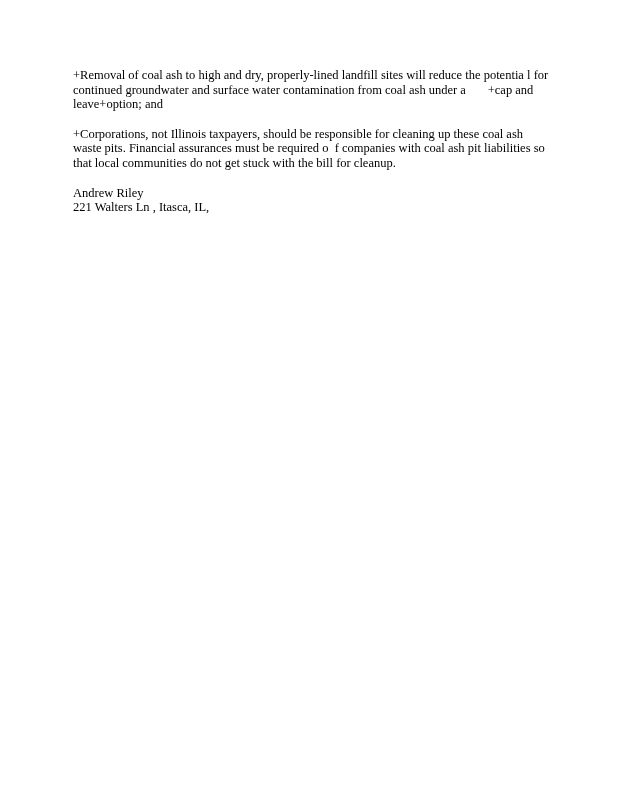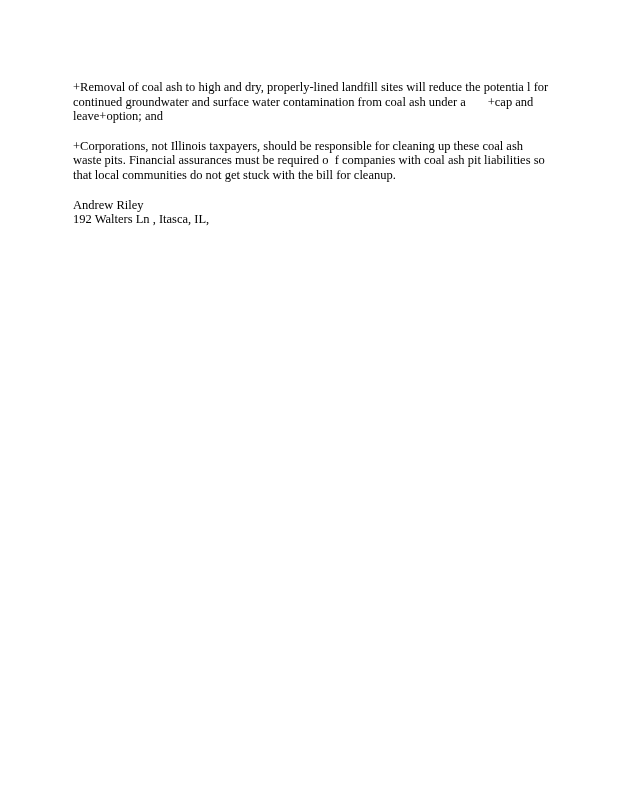--- a/index.html
+++ b/index.html
@@ -18,21 +18,21 @@
     position: absolute;
     left: 73px;
     top: 68px;
     width: 490px;
     font-family: "Liberation Serif", "DejaVu Serif", serif;
     font-size: 12.5px;
     line-height: 14.6px;
     color: #000000;
   }
   .letter-body p {
-    margin: 12px 0 15px 0;
+    margin: 0 0 15px 0;
     white-space: pre-wrap; 
   }
   .letter-body p.closing {
     margin-top: 11px;
     margin-bottom: 15px;
   }
   .letter-body p.signature {
     margin-bottom: 0;
   }
 </style>
@@ -41,15 +41,15 @@
 
 <div class="page">
   <div class="letter-body">
     <p>+Removal of coal ash to high and dry, properly-lined landfill sites will reduce the potentia l for
 continued groundwater and surface water contamination from coal ash under a       +cap and
 leave+option; and</p>
     <p>+Corporations, not Illinois taxpayers, should be responsible for cleaning up these coal ash
 waste pits. Financial assurances must be required o  f companies with coal ash pit liabilities so
 that local communities do not get stuck with the bill for cleanup.</p>
     <p class="signature">Andrew Riley
-192 Walters Ln , Itasca, IL,</p>
+221 Walters Ln , Itasca, IL,</p>
   </div>
 </div>
 
 </body></html>

